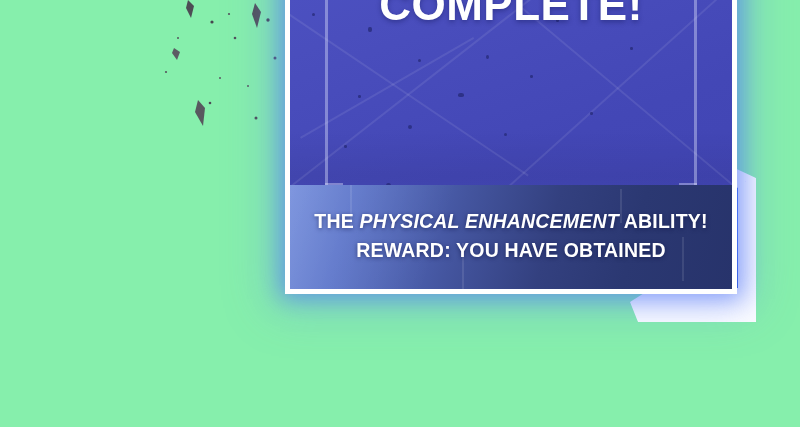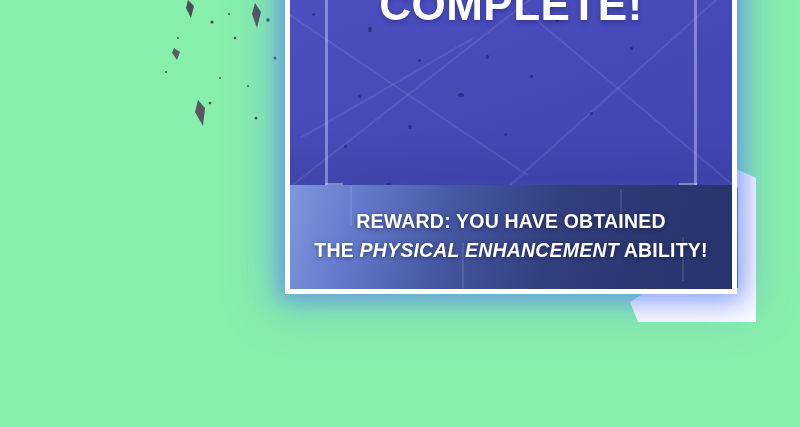--- a/index.html
+++ b/index.html
@@ -171,21 +171,21 @@
 COMPLETE!</div>
 
       <div id="reward-band">
         <div class="band-sheen"></div>
         <div class="band-streak" style="left:60px;top:0;width:2px;height:40px;"></div>
         <div class="band-streak" style="left:172px;top:58px;width:2px;height:50px;"></div>
         <div class="band-streak" style="left:330px;top:4px;width:2px;height:34px;"></div>
         <div class="band-streak" style="left:392px;top:52px;width:2px;height:44px;"></div>
 
         <div id="reward-text">
+          <div><span>THE </span><span class="em">PHYSICAL ENHANCEMENT</span><span> ABILITY!</span></div>
           <div>REWARD: YOU HAVE OBTAINED</div>
-          <div><span>THE </span><span class="em">PHYSICAL ENHANCEMENT</span><span> ABILITY!</span></div>
         </div>
       </div>
 
     </div>
   </div>
 
 </div>
 
 </body></html>

